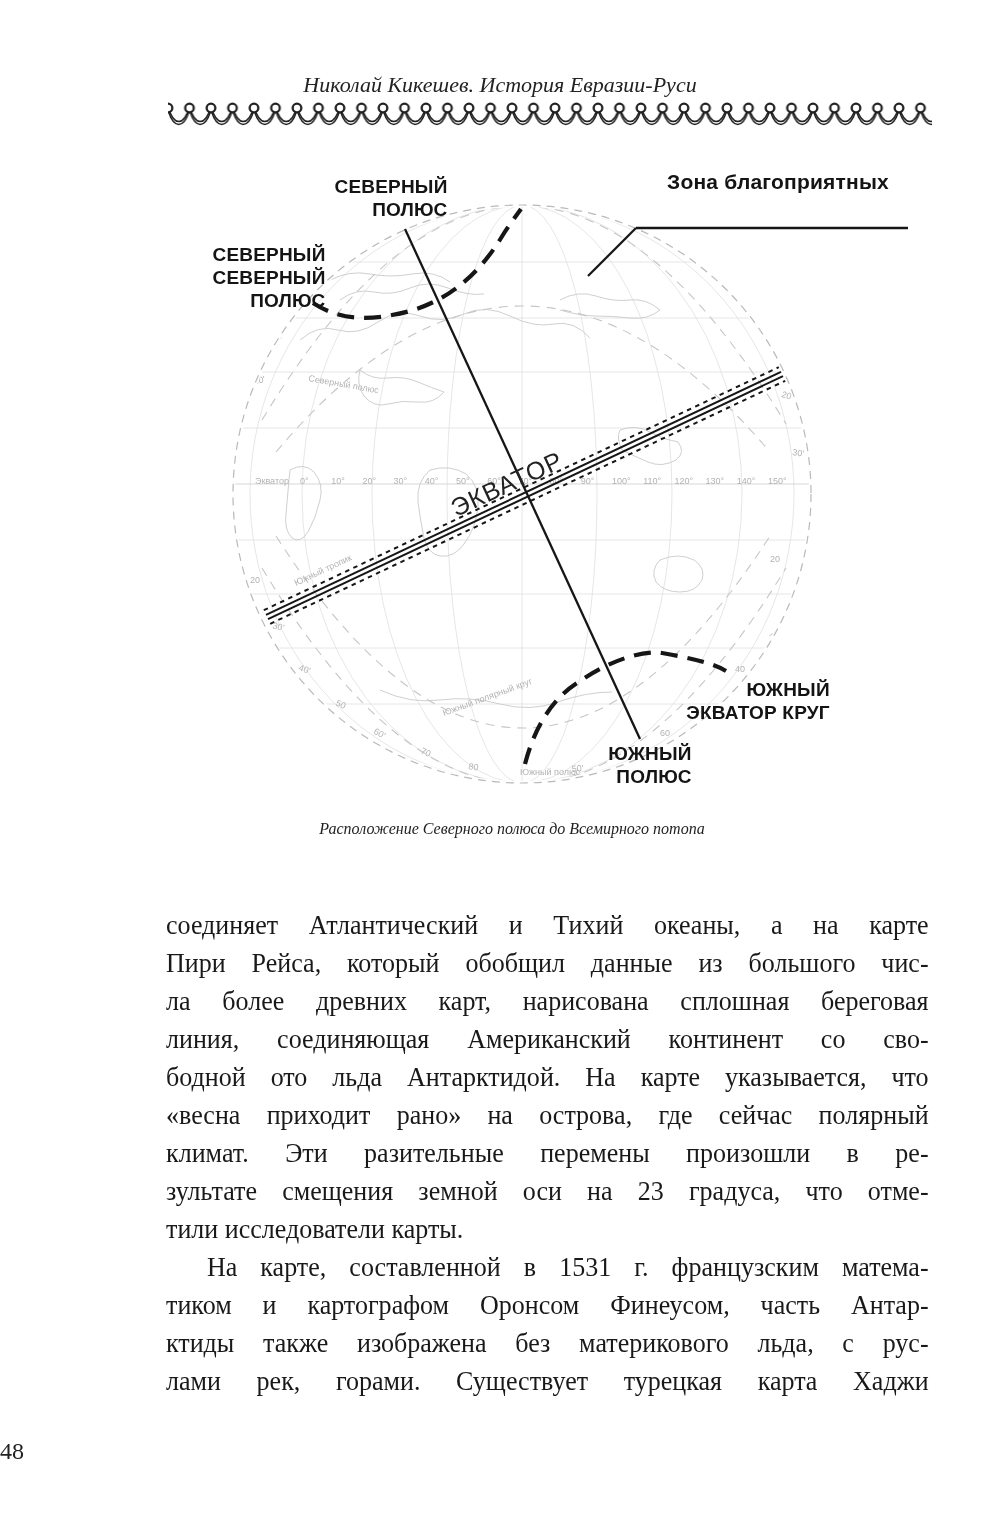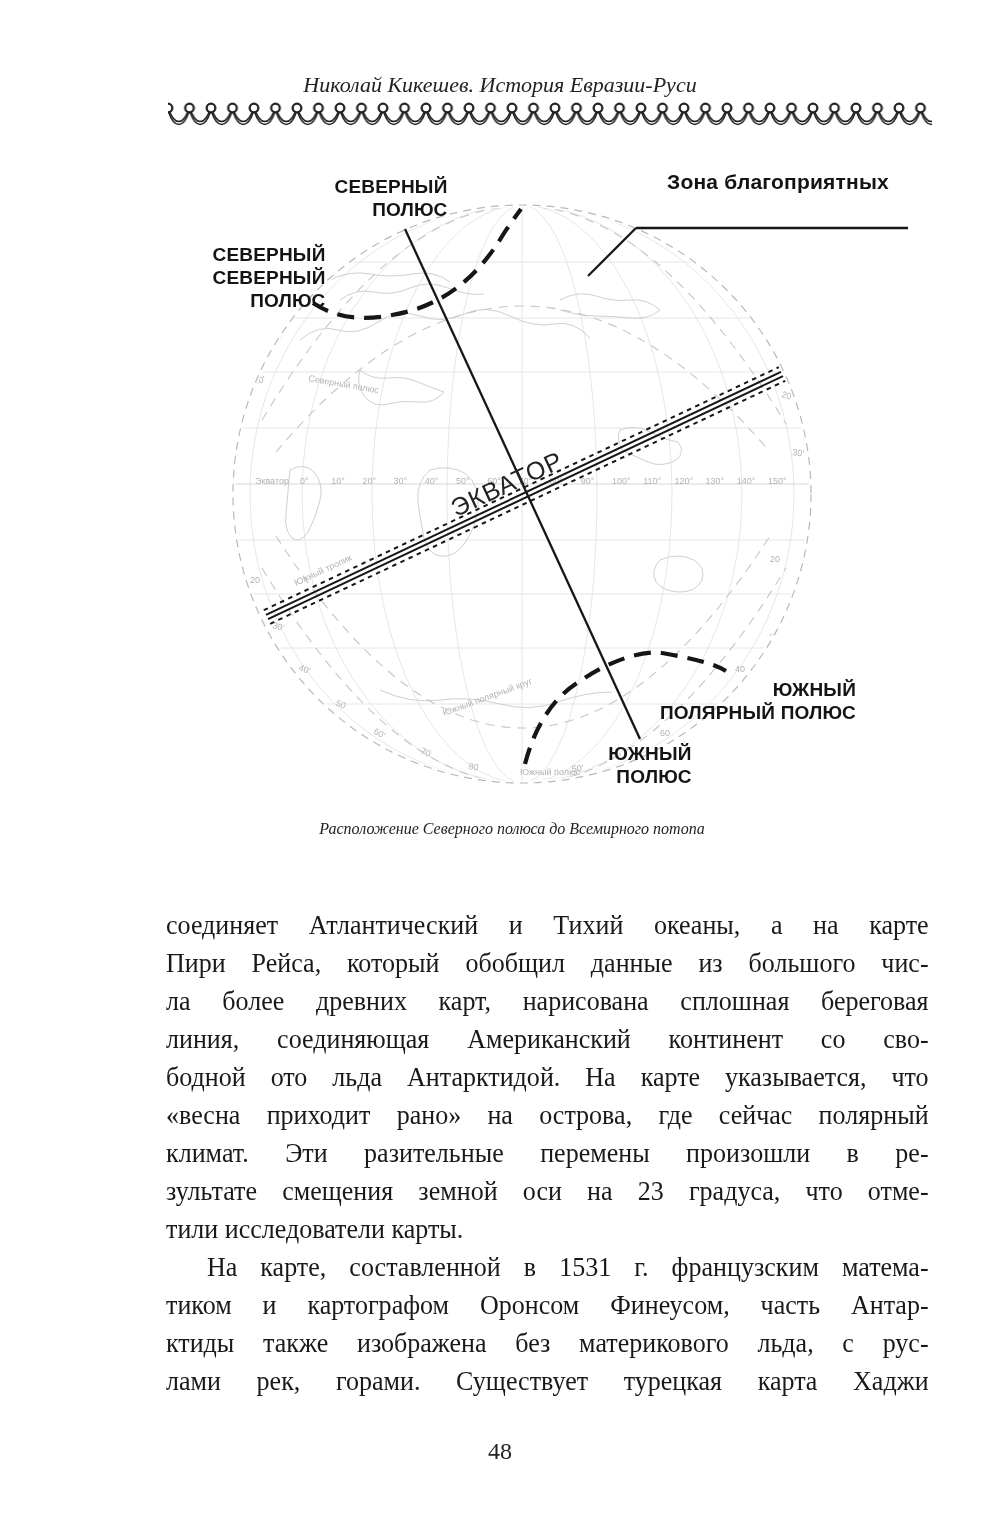--- a/index.html
+++ b/index.html
@@ -37,21 +37,21 @@
   .body-block{
     position:absolute; left:166px; top:906px; width:820px;
     transform:scaleX(0.93); transform-origin:left top;
     font-size:28px; line-height:38px; color:#191919;
   }
   .bline{ text-align:justify; text-align-last:justify; height:38px; overflow:visible; }
   .bline.pend{ text-align-last:left; }
   .bline.indent{ padding-left:44px; }
   .page-number{
     position:absolute; left:0; top:1438px; width:100%;
-    text-align:center; font-size:24px; color:#222;
+    text-align:left; font-size:24px; color:#222;
   }
   .tinylabel{ font-family:"Liberation Sans", sans-serif; font-size:9px; fill:#b3b3b3; }
 </style>
 </head>
 <body>
 
 <div class="page">
 
   <div class="running-head">Николай Кикешев. История Евразии-Руси</div>
 
@@ -190,21 +190,21 @@
   </div>
 
   <div class="maplabel zone-label" style="left:778px; top:168px;">
     <div>Зона благоприятных</div>
   </div>
 
   <div class="equator-word">ЭКВАТОР</div>
 
   <div class="maplabel" style="left:758px; top:678px;">
     <div>ЮЖНЫЙ</div>
-    <div>ПОЛЯРНЫЙ ПОЛЮС</div>
+    <div>ЭКВАТОР КРУГ</div>
   </div>
 
   <div class="maplabel" style="left:650px; top:742px;">
     <div>ЮЖНЫЙ</div>
     <div>ПОЛЮС</div>
   </div>
 
   <div class="fig-caption">Расположение Северного полюса до Всемирного потопа</div>
 
   <div class="body-block">

